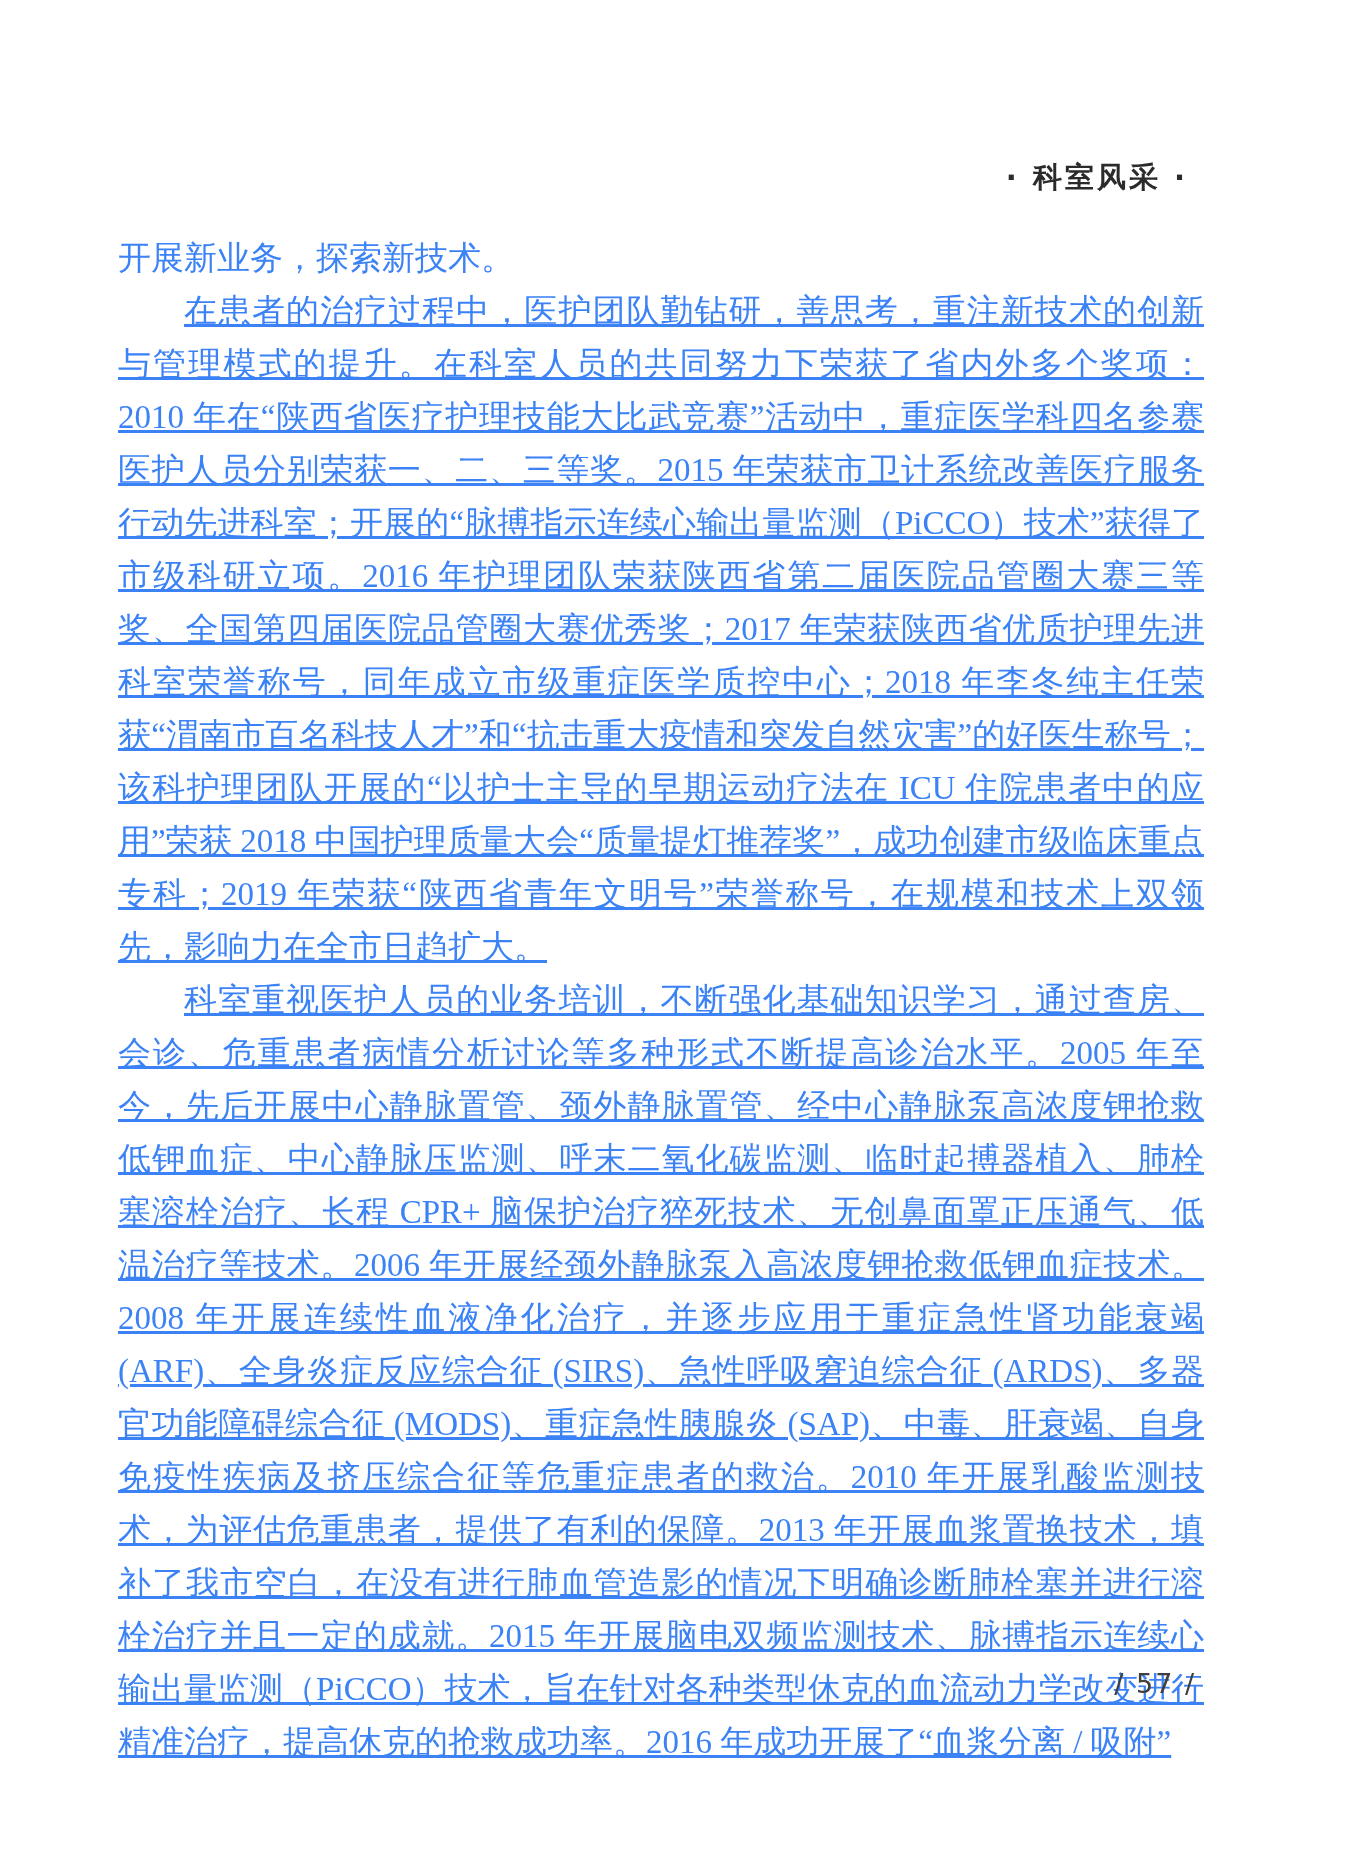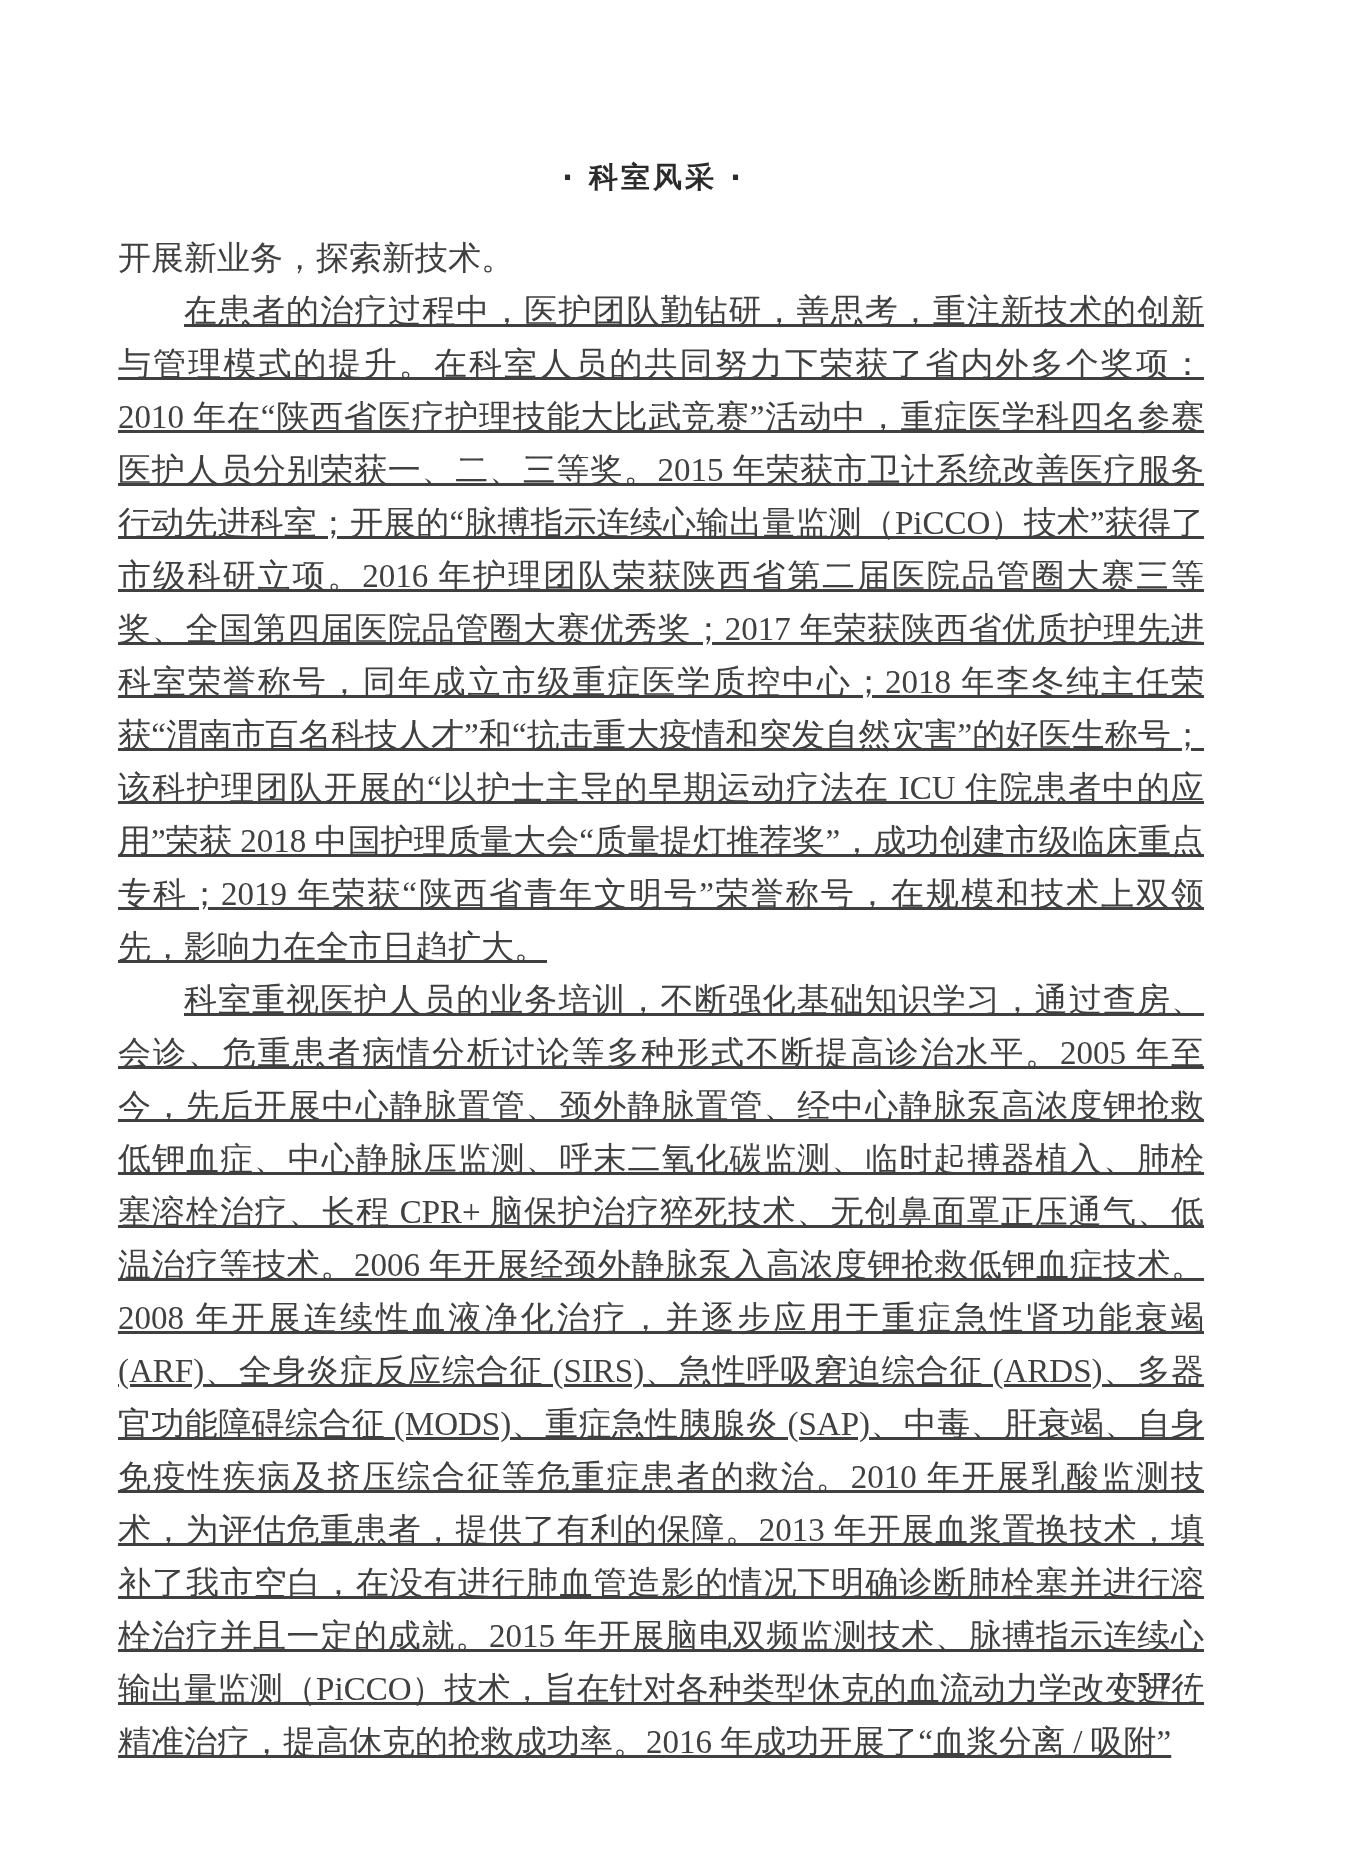--- a/index.html
+++ b/index.html
@@ -13,35 +13,35 @@
       height: 1858px;
       background: #ffffff;
       overflow: hidden;
       font-family: "Liberation Serif", "DejaVu Serif", serif;
     }
     .section-header {
       position: absolute;
       top: 158px;
       left: 118px;
       width: 1070px;
-      text-align: center;
+      text-align: right;
       font-family: "DejaVu Sans", "Liberation Sans", sans-serif;
       font-weight: bold;
       font-size: 29px;
       letter-spacing: 3px;
       color: #2b2b2b;
     }
     .article {
       position: absolute;
       top: 232px;
       left: 118px;
       width: 1086px;
       font-size: 33px;
       line-height: 53px;
-      color: #404040;
+      color: #3b82f6;
       text-align: justify;
     }
     .article p {
       margin: 0;
       padding: 0;
     }
     .article p.indent {
       text-indent: 2em;
       text-decoration: underline;
     }

